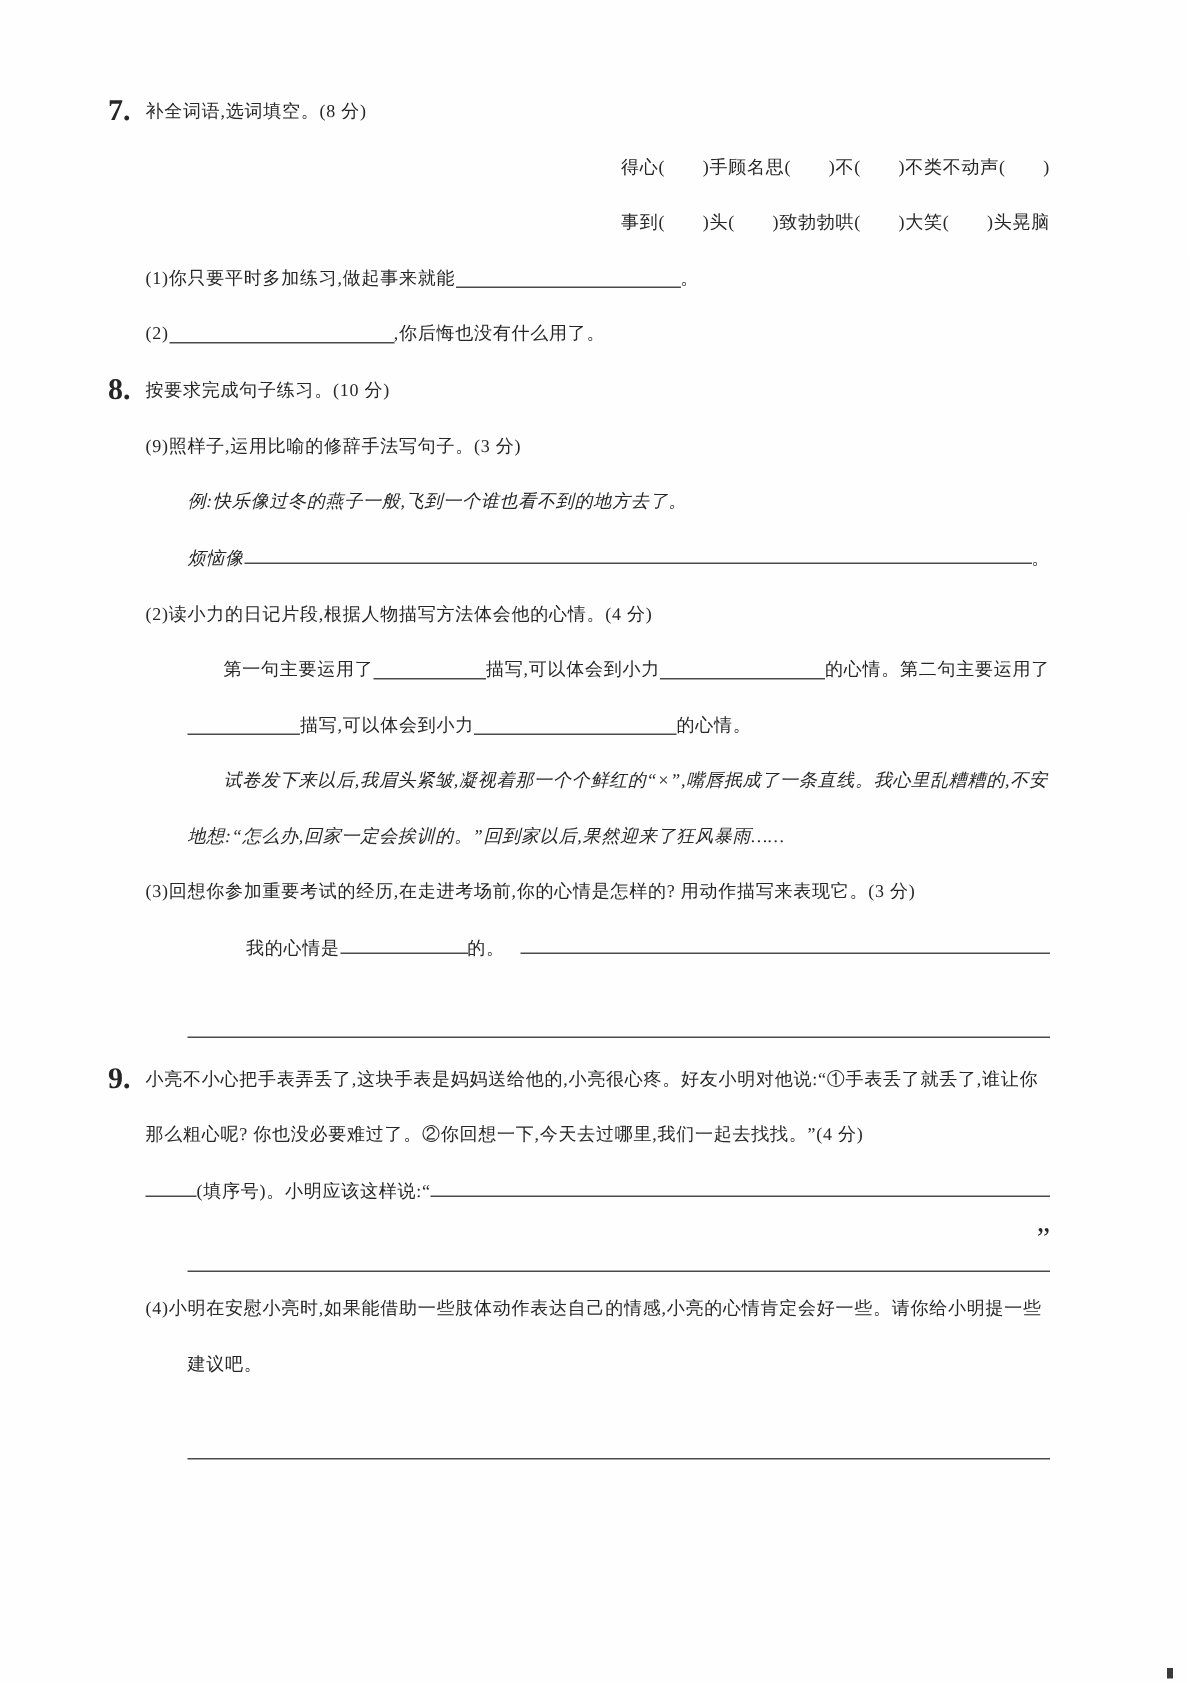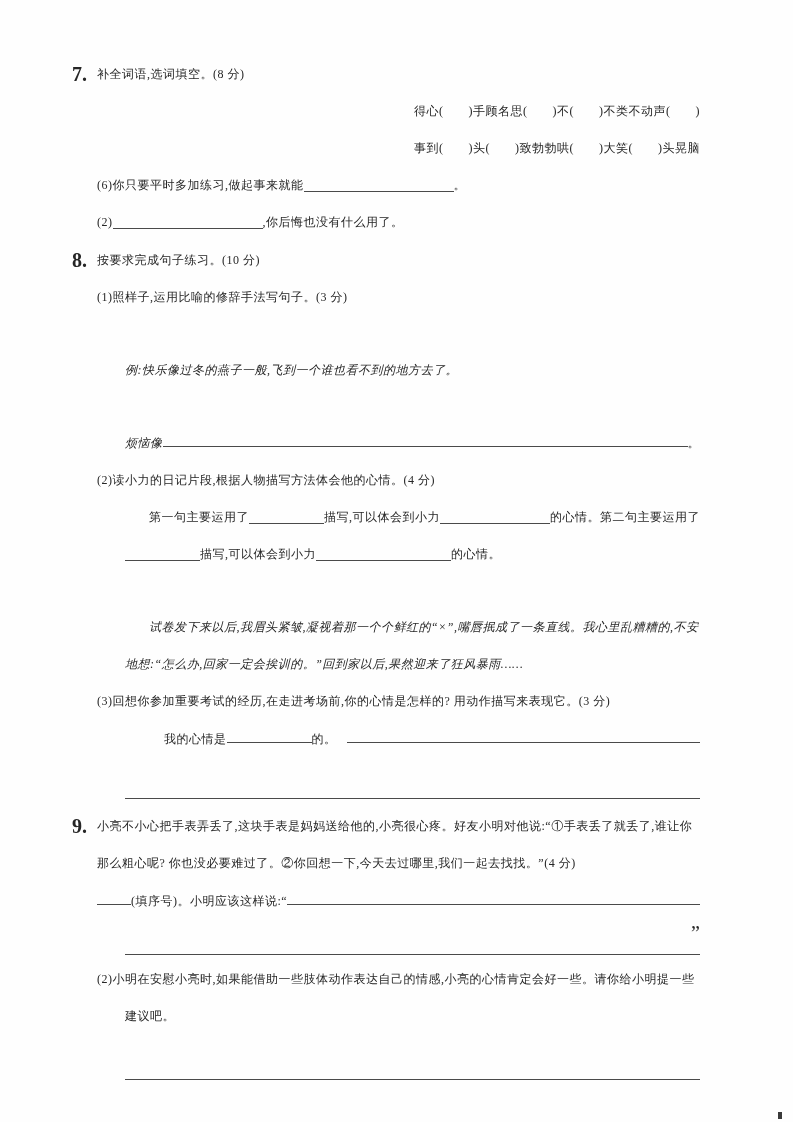--- a/index.html
+++ b/index.html
@@ -13,21 +13,21 @@
   }
   .content { position:absolute; left:72px; top:56px; width:628px; }
   .question { display:flex; margin-bottom:1px; }
   .qnum { flex:none; width:25px; font-weight:bold; font-size:20px; line-height:37px; }
   .qbody { flex:1 1 auto; min-width:0; }
   p, .word-row, .flexline { margin:0; font-size:12px; line-height:37px; letter-spacing:0.5px; }
   .word-row { display:flex; justify-content:flex-end; }
   .sub { padding-left:28px; text-indent:-28px; }
   .indent1 { margin-left:28px; }
   .first-indent { text-indent:2em; }
-  .kai { font-style:italic;margin-top:36px; }
+  .kai { font-style:italic; }
   .blank {
     display:inline-block;
     border-bottom:1.5px solid #4a4a4a;
     height:22px;
     vertical-align:-3px;
   }
   .w150 { width:150px; } .w34 { width:34px; } .w75 { width:75px; }
   .w110 { width:110px; } .w135 { width:135px; } .w85 { width:85px; }
   .flexline { display:flex; align-items:baseline;justify-content:center; }
   .flexline > span { white-space:nowrap; }
@@ -69,33 +69,33 @@
           <span>不(　　)不类</span>
           <span>不动声(　　)</span>
         </div>
         <div class="word-row">
           <span>事到(　　)头</span>
           <span>(　　)致勃勃</span>
           <span>哄(　　)大笑</span>
           <span>(　　)头晃脑</span>
         </div>
         <p>
-          <span>(6)你只要平时多加练习,做起事来就能</span><span class="blank w150"></span><span>。</span>
+          <span>(1)你只要平时多加练习,做起事来就能</span><span class="blank w150"></span><span>。</span>
         </p>
         <p>
           <span>(2)</span><span class="blank w150"></span><span>,你后悔也没有什么用了。</span>
         </p>
       </div>
     </section>
 
     <section class="question">
       <div class="qnum">8.</div>
       <div class="qbody">
         <p>按要求完成句子练习。(10 分)</p>
-        <p class="sub">(1)照样子,运用比喻的修辞手法写句子。(3 分)</p>
+        <p class="sub">(9)照样子,运用比喻的修辞手法写句子。(3 分)</p>
         <p class="indent1 kai">例:快乐像过冬的燕子一般,飞到一个谁也看不到的地方去了。</p>
         <div class="flexline indent1">
           <span class="kai">烦恼像</span>
           <span class="blank grow"></span>
           <span>。</span>
         </div>
         <p class="sub">(2)读小力的日记片段,根据人物描写方法体会他的心情。(4 分)</p>
         <p class="indent1 first-indent">
           <span>第一句主要运用了</span><span class="blank w75"></span><span>描写,可以体会到小力</span><span class="blank w110"></span><span>的心情。第二句主要运用了</span><span class="blank w75"></span><span>描写,可以体会到小力</span><span class="blank w135"></span><span>的心情。</span>
         </p>
@@ -116,20 +116,20 @@
       <div class="qbody">
         <p>小亮不小心把手表弄丢了,这块手表是妈妈送给他的,小亮很心疼。好友小明对他说:“①手表丢了就丢了,谁让你那么粗心呢? 你也没必要难过了。②你回想一下,今天去过哪里,我们一起去找找。”(4 分)</p>
         <div class="flexline">
           <span class="blank w34"></span>
           <span>(填序号)。小明应该这样说:“</span>
           <span class="blank grow"></span>
         </div>
         <div class="quote-line">
           <span>”</span>
         </div>
-        <p class="sub" style="margin-top:6px;">(2)小明在安慰小亮时,如果能借助一些肢体动作表达自己的情感,小亮的心情肯定会好一些。请你给小明提一些建议吧。</p>
+        <p class="sub" style="margin-top:6px;">(4)小明在安慰小亮时,如果能借助一些肢体动作表达自己的情感,小亮的心情肯定会好一些。请你给小明提一些建议吧。</p>
         <div class="answer-line" style="margin-top:16px;"></div>
       </div>
     </section>
 
   </div>
   <div class="corner-mark"></div>
 </div>
 
 </body></html>

